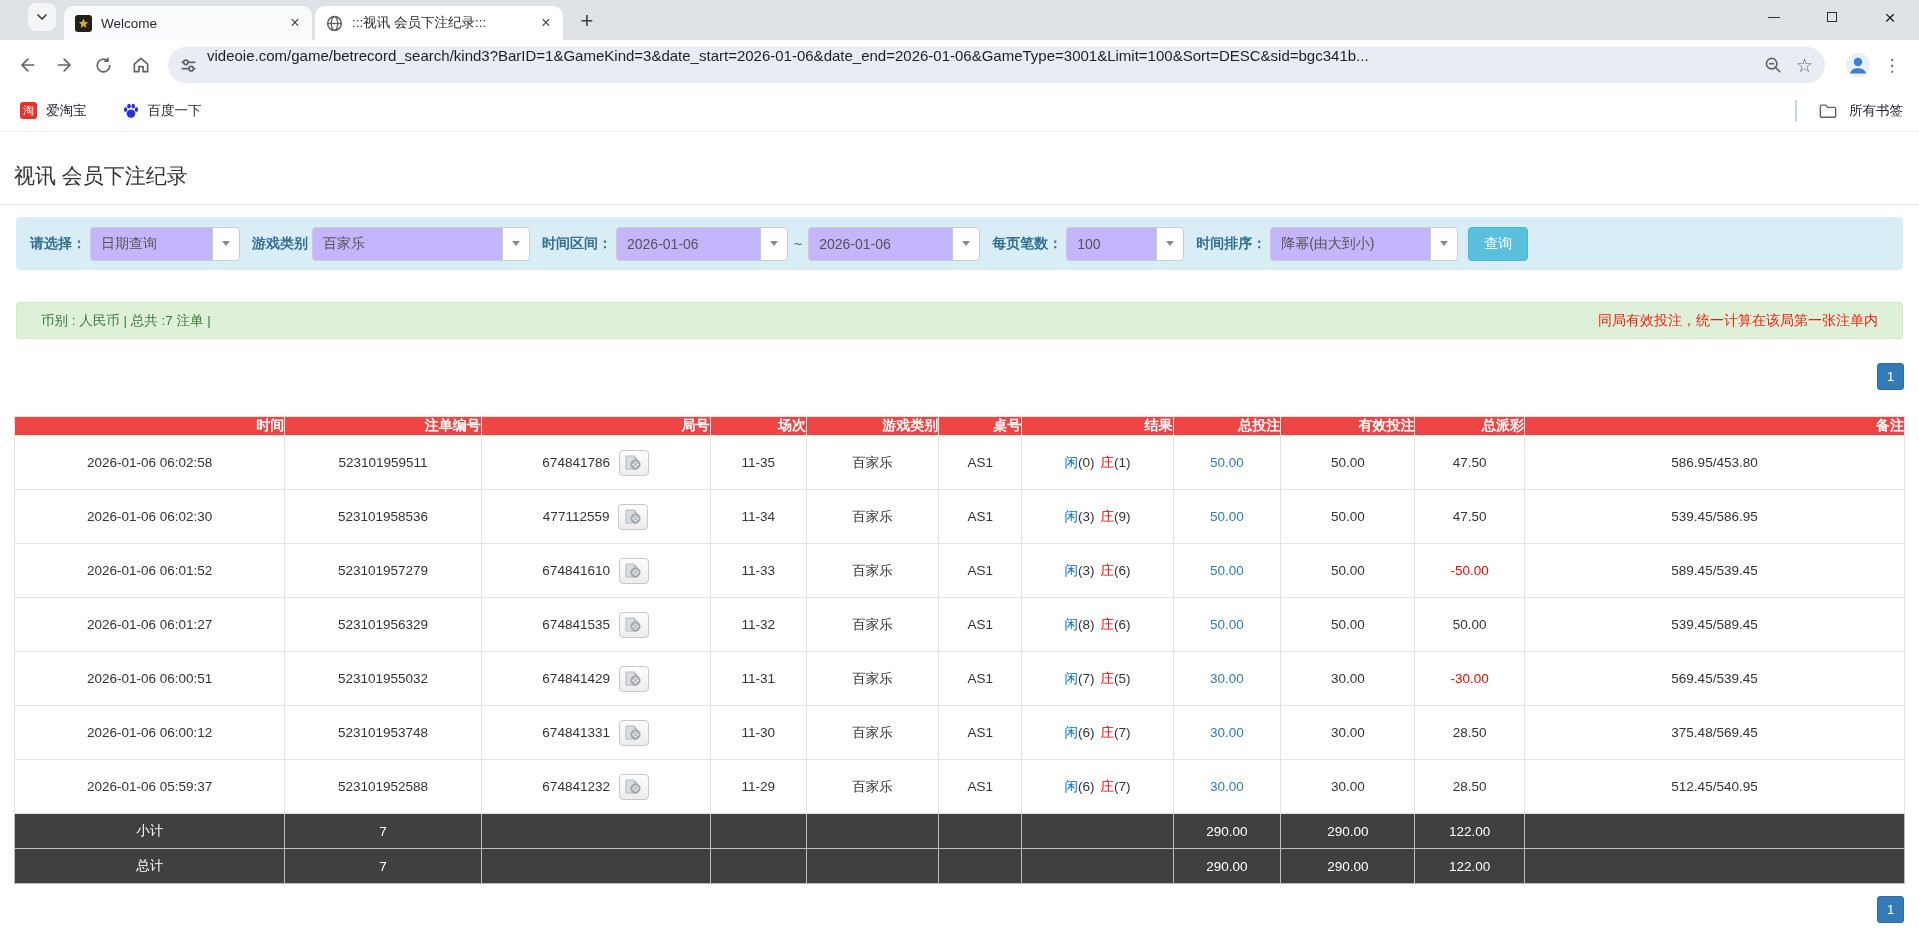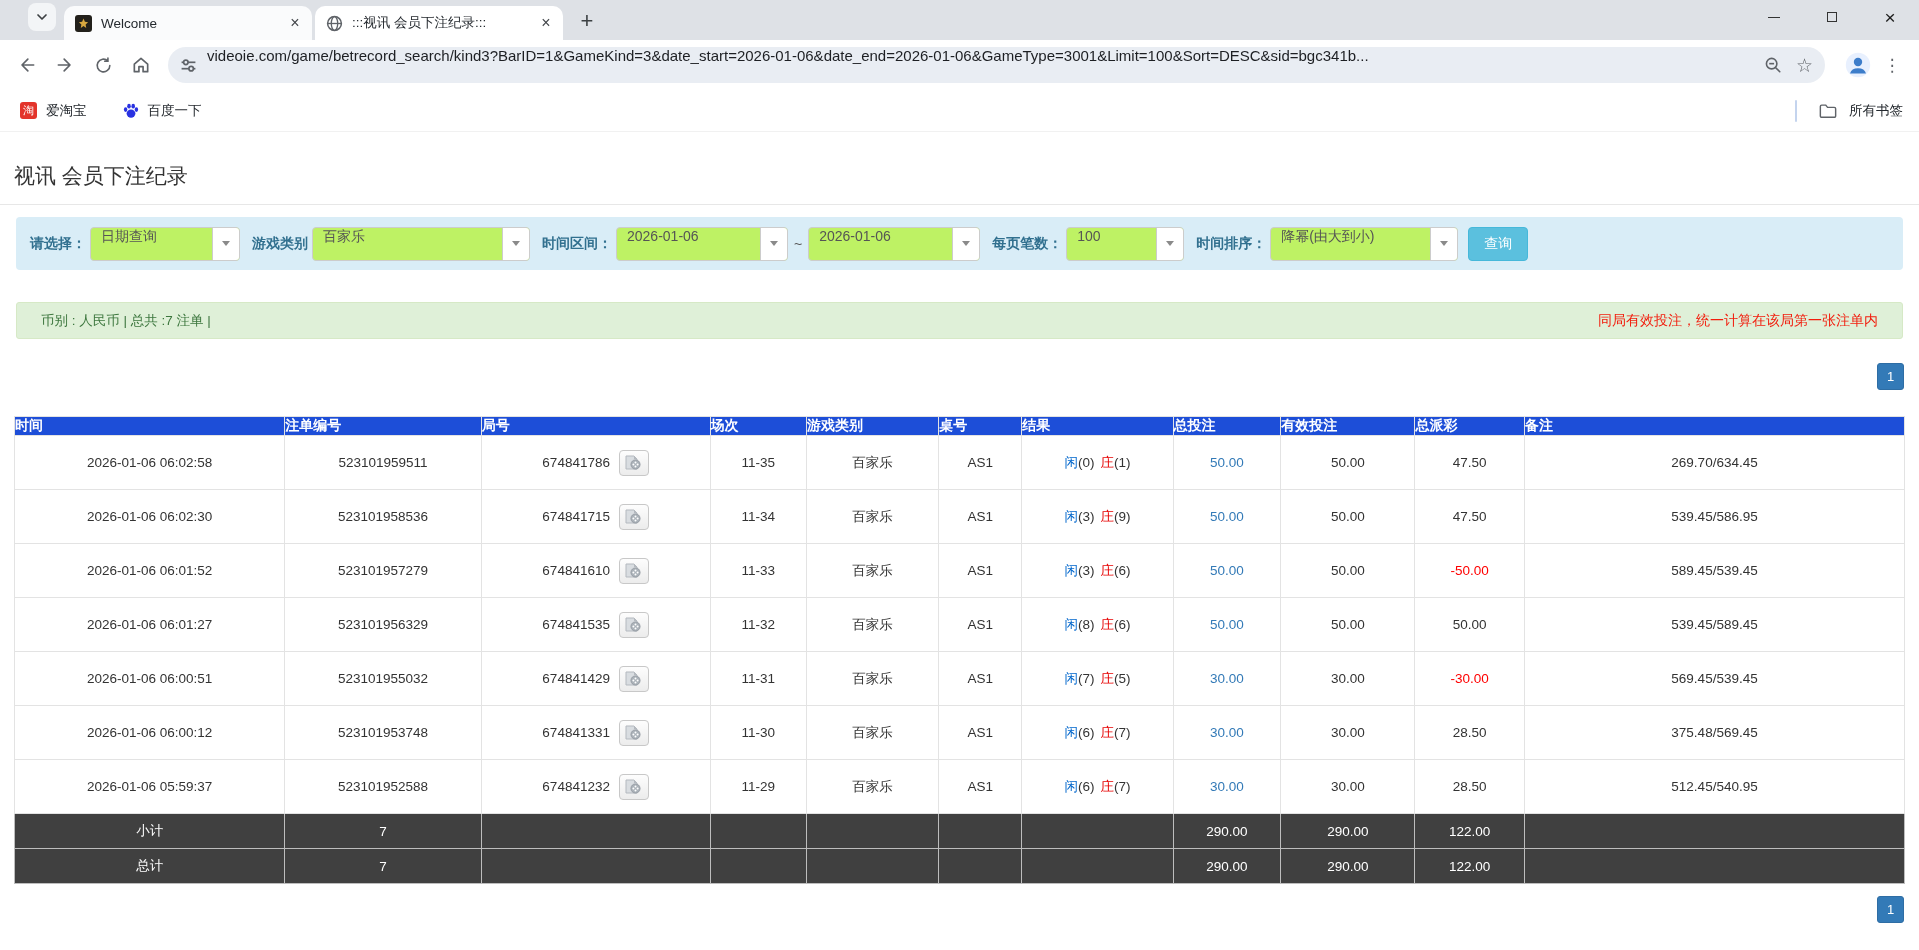--- a/index.html
+++ b/index.html
@@ -38,37 +38,37 @@
   .bm-tao { width:17px; height:17px; border-radius:3px; background:#e3342b; color:#fff; font-size:11px; display:flex; align-items:center; justify-content:center; }
   .bm-right { margin-left:auto; display:flex; align-items:center; gap:12px; font-size:13.5px; color:#24292e; }
   .bm-divider { width:2px; height:22px; background:#c4d4ee; border-radius:1px; margin-right:10px; }
 
   
   .page-title { margin:30px 0 14px 14px; font-size:21px; font-weight:500; color:#333; }
   .filter-wrap { border-top:1px solid #e7e7e7; padding:12px 16px; }
   .filter-bar { background:#d9edf7; border-radius:4px; height:53px; display:flex; align-items:center; padding:0 10px; }
   .f-label { font-size:14px; font-weight:bold; color:#31708f; margin:0 4px 0 12px; white-space:nowrap; }
   .f-label:first-child { margin-left:4px; }
-  .sel { height:34px; background:#bef264; border:1px solid #ccc; border-radius:4px; display:inline-flex; overflow:hidden; flex:0 0 auto; }
+  .sel { height:34px; background:#c4b5fd; border:1px solid #ccc; border-radius:4px; display:inline-flex; align-items:center; overflow:hidden; flex:0 0 auto; }
   .sel-val { padding:0 10px; font-size:14px; color:#555; flex:1; white-space:nowrap; }
   .sel-arrow { width:27px; align-self:stretch; border-left:1px solid #ccc; display:flex; align-items:center; justify-content:center; background:#fff; }
   .caret { width:0; height:0; border-left:4px solid transparent; border-right:4px solid transparent; border-top:5px solid #8a8a8a; }
   .tilde { font-size:14px; color:#555; margin:0 6px; }
   .btn-query { height:34px; padding:0 15px; margin-left:10px; background:#5bc0de; border:1px solid #46b8da; border-radius:4px; color:#fff; font-size:14px; display:flex; align-items:center; }
 
   .summary { margin:20px 16px 16px; height:37px; background:#dff0d8; border:1px solid #d6e9c6; border-radius:3px; display:flex; align-items:center; justify-content:space-between; padding:0 24px 0 24px; }
   .sum-left { font-size:13.5px; color:#3c763d; }
   .sum-right { font-size:14px; color:#f21d0d; }
 
   .pager { display:flex; justify-content:flex-end; margin:24px 15px 0; }
   .pager.bottom { margin-top:12px; }
   .page-btn { min-width:27px; height:27px; padding:0 6px; background:#337ab7; border:1px solid #2e6da4; border-radius:3px; color:#fff; font-size:13px; display:flex; align-items:center; justify-content:center; }
 
   table.records { width:calc(100% - 28px); margin:26px 14px 0; border-collapse:collapse; table-layout:fixed; }
-  .records th { background:#1d4ed8; color:#fff; font-size:14px; font-weight:bold; height:16px; border:1px solid #e3e3e3; text-align:left; }
+  .records th { background:#ef4444; color:#fff; font-size:14px; font-weight:bold; height:16px; border:1px solid #e3e3e3; text-align:right; }
   .records td { border:1px solid #e3e3e3; font-size:13.5px; color:#333; height:54px; text-align:center; vertical-align:middle; white-space:nowrap; }
   .records tr.foot td { background:#404040; color:#fff; height:35px; border-color:#bdbdbd; }
   td.link { color:#337ab7; }
   td.neg { color:#f00; }
   .r-p { color:#06c; }
   .r-b { color:#e60000; margin-left:6px; }
   .video-btn { display:inline-flex; align-items:center; justify-content:center; width:30px; height:26px; margin-left:9px; background:linear-gradient(#fdfdfd,#ececec); border:1px solid #c8c8c8; border-radius:4px; vertical-align:middle; }
 </style>
 </head>
 <body>
@@ -293,26 +293,26 @@
     <circle cx="12.6" cy="9.5" r="1" fill="#fff"></circle>
   </svg>
 </span></td>
           <td>11-35</td>
           <td>百家乐</td>
           <td>AS1</td>
           <td><span class="r-p">闲</span><span>(0)</span><span class="r-b">庄</span><span>(1)</span></td>
           <td class="link">50.00</td>
           <td>50.00</td>
           <td>47.50</td>
-          <td>269.70/634.45</td>
+          <td>586.95/453.80</td>
         </tr>
         <tr>
           <td>2026-01-06 06:02:30</td>
           <td>523101958536</td>
-          <td><span>674841715</span><span class="video-btn">
+          <td><span>477112559</span><span class="video-btn">
   <svg width="17" height="15" viewBox="0 0 17 15">
     <path d="M1 1 h8 l3 3 v10 h-11 z" fill="#d9dde1" stroke="#b4b9bf" stroke-width="1"></path>
     <path d="M9 1 l3 3 h-3 z" fill="#b4b9bf"></path>
     <circle cx="10.5" cy="9.5" r="4.6" fill="#aab1b8" stroke="#8f969d" stroke-width="0.8"></circle>
     <circle cx="10.5" cy="7.4" r="1" fill="#fff"></circle>
     <circle cx="10.5" cy="11.6" r="1" fill="#fff"></circle>
     <circle cx="8.4" cy="9.5" r="1" fill="#fff"></circle>
     <circle cx="12.6" cy="9.5" r="1" fill="#fff"></circle>
   </svg>
 </span></td>

